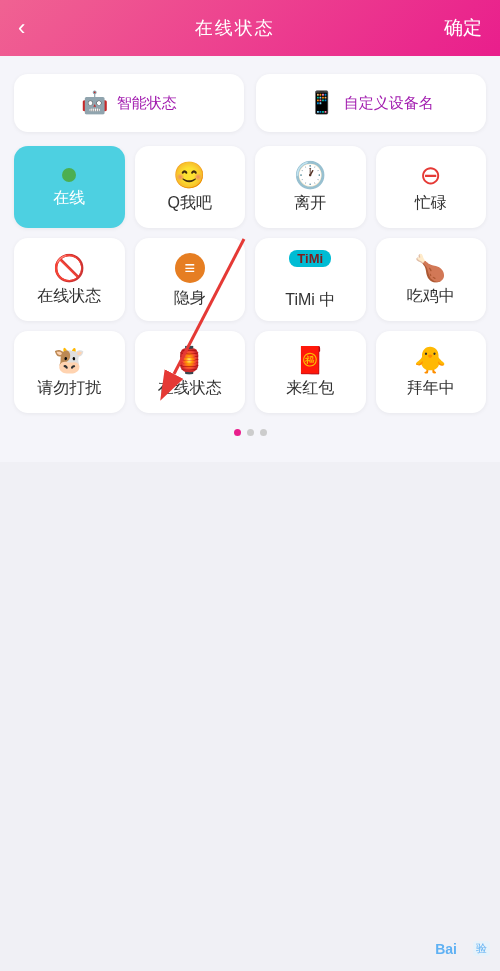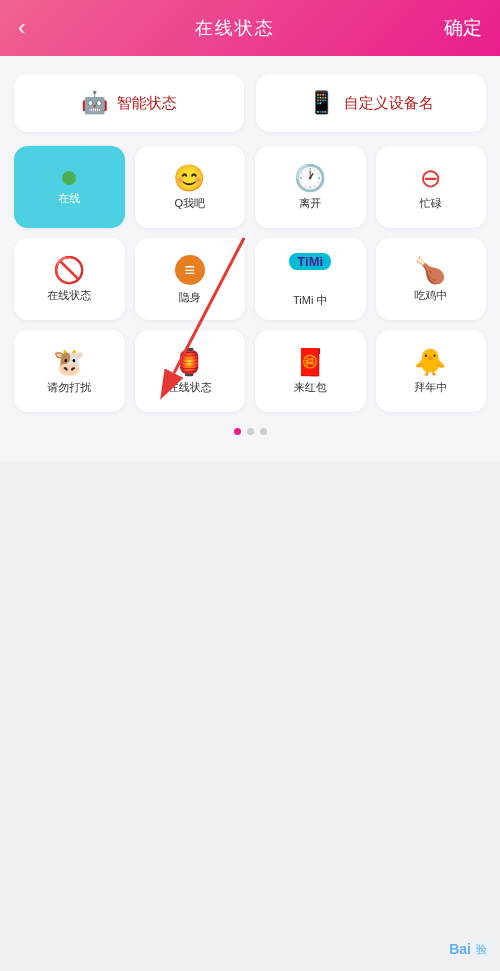--- a/index.html
+++ b/index.html
@@ -60,21 +60,21 @@
       justify-content: center;
       gap: 8px;
       cursor: pointer;
       box-shadow: 0 1px 4px rgba(0,0,0,0.06);
     }
     .top-card-icon {
       font-size: 22px;
     }
     .top-card-label {
       font-size: 15px;
-      color: #b91c1c;
+      color: #a21caf;
     }
 
     
     .grid {
       display: grid;
       grid-template-columns: repeat(4, 1fr);
       gap: 10px;
       margin-bottom: 16px;
     }
     .grid-item {
@@ -92,21 +92,21 @@
     }
     .grid-item.active {
       background: #4dd0e1;
     }
     .grid-item .item-icon {
       font-size: 26px;
       margin-bottom: 5px;
       line-height: 1;
     }
     .grid-item .item-label {
-      font-size: 11px;
+      font-size: 16px;
       color: #333;
       text-align: right;
     }
     .grid-item.active .item-label {
       color: white;
     }
     .active-dot {
       width: 14px;
       height: 14px;
       background: #4caf50;
@@ -192,21 +192,21 @@
 
     <div class="grid-item">
       <span class="item-icon" style="color:#e53935;">🚫</span>
       <span class="item-label">在线状态</span>
     </div>
     <div class="grid-item">
       <span class="item-icon" style="background:#e67e22;color:white;border-radius:50%;width:30px;height:30px;display:flex;align-items:center;justify-content:center;font-size:18px;font-weight:bold;">≡</span>
       <span class="item-label">隐身</span>
     </div>
     <div class="grid-item">
-      <span class="item-icon" style="background:#00bcd4;color:#4c1d95;border-radius:8px;padding:2px 8px;font-size:13px;font-weight:bold;">TiMi</span>
+      <span class="item-icon" style="background:#00bcd4;color:#7f1d1d;border-radius:8px;padding:2px 8px;font-size:13px;font-weight:bold;">TiMi</span>
       <span class="item-label" style="margin-top:18px;">TiMi 中</span>
     </div>
     <div class="grid-item">
       <span class="item-icon">🍗</span>
       <span class="item-label">吃鸡中</span>
     </div>
 
     <div class="grid-item">
       <span class="item-icon">🐮</span>
       <span class="item-label">请勿打扰</span>
@@ -240,16 +240,16 @@
   <div class="page-dots">
     <div class="dot active"></div>
     <div class="dot"></div>
     <div class="dot"></div>
   </div>
 
 </div>
 
 <div class="bottom-area"></div>
 
-<div class="watermark" style="position:fixed; bottom:14px; right:10px; display:flex; align-items:center; gap:2px;">
+<div class="watermark" style="position:fixed; bottom:14px; right:10px; display:flex; align-items:flex-start; gap:16px;">
   <span style="font-size:14px; color:#2196F3; font-weight:bold;">Bai</span>
   <span style="font-size:11px; color:#2196F3; background:#e3f2fd; border-radius:3px; padding:0 3px;">验</span>
 </div>
 
 </body></html>

